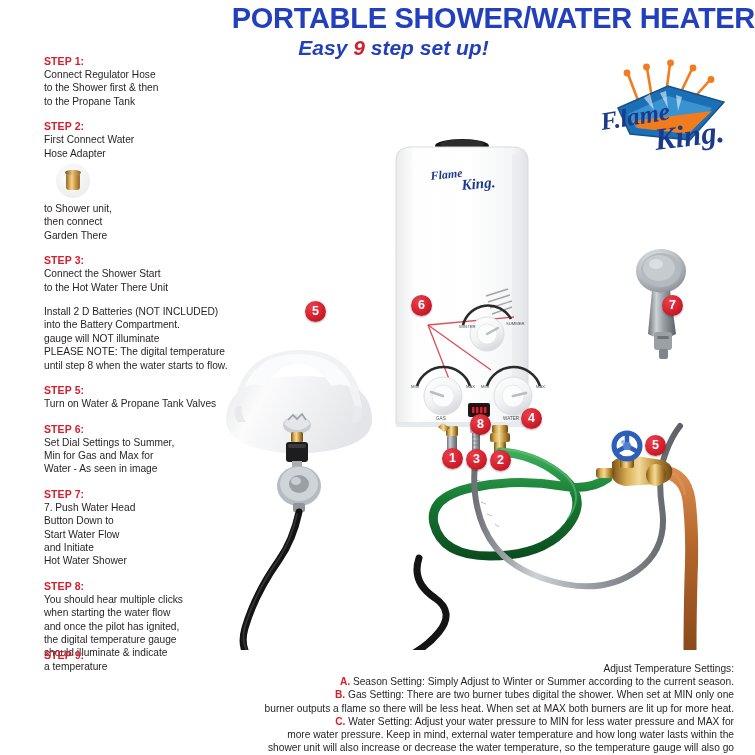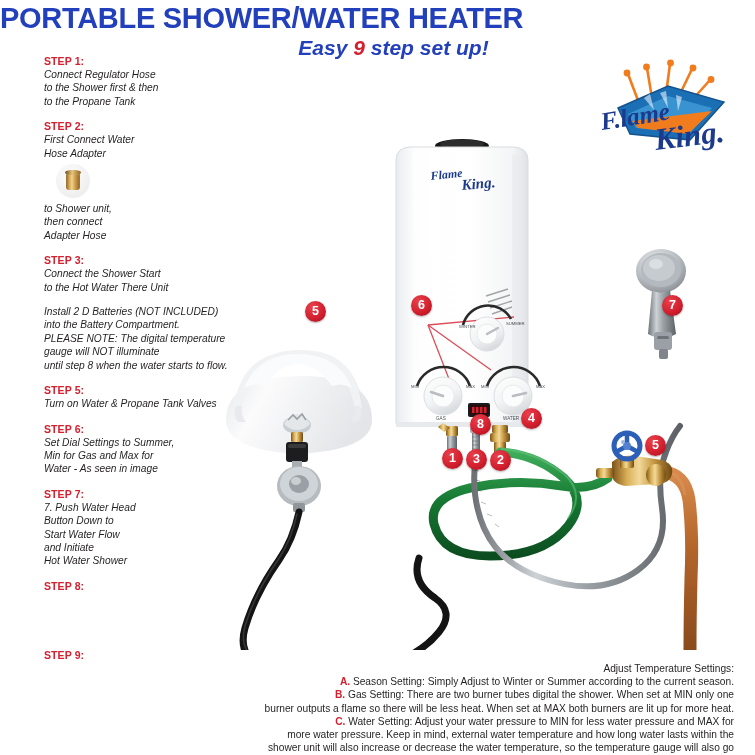--- a/index.html
+++ b/index.html
@@ -21,21 +21,21 @@
     background: #ffffff;
     overflow: hidden;
   }
 
   
   .title {
     position: absolute;
     top: 2px;
     left: 0;
     width: 755px;
-    text-align: left;
+    text-align: right;
     font-size: 29px;
     font-weight: bold;
     letter-spacing: -0.3px;
     color: #2340bc;
     font-family: "Liberation Sans", sans-serif;
   }
   .subtitle {
     position: absolute;
     top: 36px;
     left: 16px;
@@ -61,21 +61,21 @@
     font-weight: bold;
     font-size: 10.5px;
     line-height: 14px;
     letter-spacing: 0.1px;
   }
   .step-body {
     font-size: 10.2px;
     line-height: 13.4px;
     color: #231f20;
   }
-  .step-body div { white-space: nowrap; font-style: italic; }
+  .step-body div { white-space: nowrap; }
 
   .adapter-icon {
     width: 34px;
     height: 34px;
     margin: 4px 0 4px 12px;
     border-radius: 50%;
     background: radial-gradient(circle at 42% 35%, #fdfdfd 0%, #f2f2f2 55%, #e8e8e8 100%);
     position: relative;
   }
   .adapter-icon .brass {
@@ -205,38 +205,38 @@
       <div class="step-body">
         <div>First Connect Water</div>
         <div>Hose Adapter</div>
       </div>
       <div class="adapter-icon">
           <span class="brass"></span>
         </div>
       <div class="step-body">
         <div>to Shower unit,</div>
         <div>then connect</div>
-        <div>Adapter Hose</div>
+        <div>Garden There</div>
       </div>
     </div>
 
     <div class="step">
       <div class="step-head">STEP 3:</div>
       <div class="step-body">
         <div>Connect the Shower Start</div>
         <div>to the Hot Water There Unit</div>
       </div>
     </div>
 
     <div class="step">
       <div class="step-body">
         <div>Install 2 D Batteries (NOT INCLUDED)</div>
         <div>into the Battery Compartment.</div>
+        <div>gauge will NOT illuminate</div>
         <div>PLEASE NOTE: The digital temperature</div>
-        <div>gauge will NOT illuminate</div>
         <div>until step 8 when the water starts to flow.</div>
       </div>
     </div>
 
     <div class="step">
       <div class="step-head">STEP 5:</div>
       <div class="step-body">
         <div>Turn on Water &amp; Propane Tank Valves</div>
       </div>
     </div>
@@ -256,20 +256,28 @@
         <div>7. Push Water Head</div>
         <div>Button Down to</div>
         <div>Start Water Flow</div>
         <div>and Initiate</div>
         <div>Hot Water Shower</div>
       </div>
     </div>
 
     <div class="step">
       <div class="step-head">STEP 8:</div>
+      <div class="step-body">
+        <div>You should hear multiple clicks</div>
+        <div>when starting the water flow</div>
+        <div>and once the pilot has ignited,</div>
+        <div>the digital temperature gauge</div>
+        <div>should illuminate &amp; indicate</div>
+        <div>a temperature</div>
+      </div>
     </div>
   </div>
 
   <div class="stage">
     <svg width="755" height="530" viewBox="0 0 755 530">
       <defs>
         <linearGradient id="bodyGrad" x1="0" y1="0" x2="1" y2="0">
           <stop offset="0%" stop-color="#e9ecef"></stop>
           <stop offset="14%" stop-color="#fdfdfd"></stop>
           <stop offset="55%" stop-color="#ffffff"></stop>

